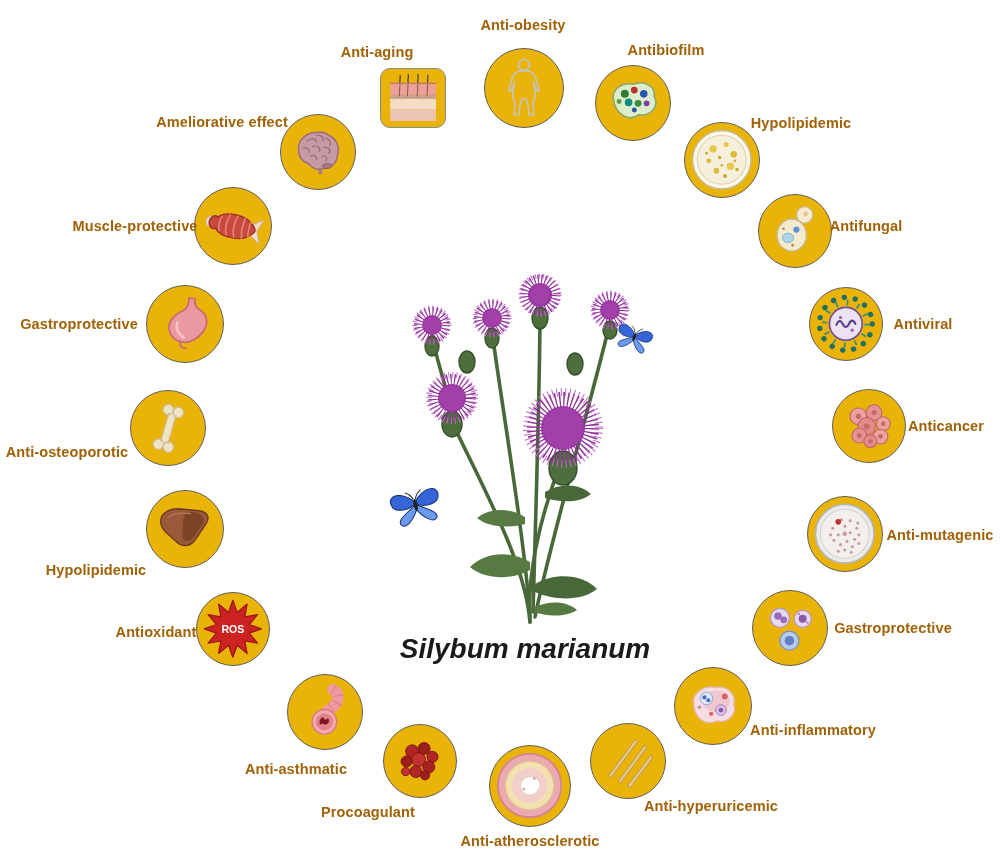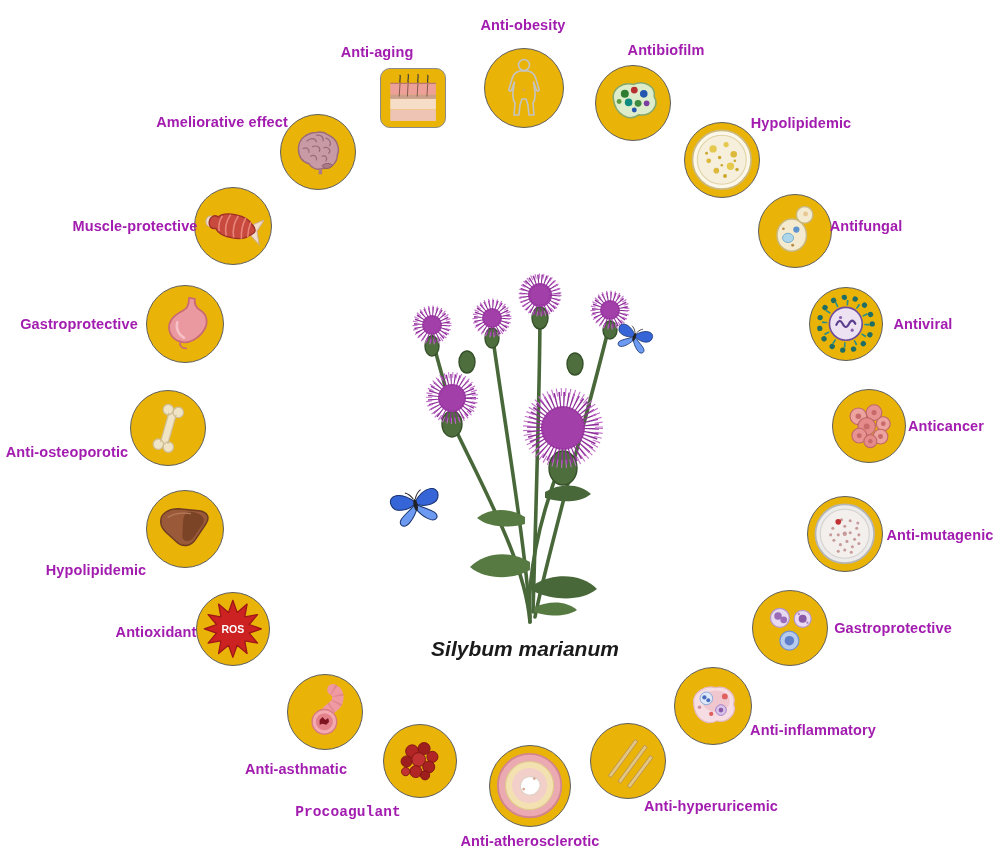--- a/index.html
+++ b/index.html
@@ -3,24 +3,24 @@
 <meta charset="utf-8">
 <style>
   html,body{margin:0;padding:0;background:#ffffff;font-family:"Liberation Sans",sans-serif;}
   .canvas{position:relative;width:1000px;height:862px;background:#ffffff;overflow:hidden;}
   .node{position:absolute;transform:translate(-50%,-50%);background:#eab308;border:1.6px solid #5f5f5f;
         border-radius:50%;display:flex;align-items:center;justify-content:center;box-sizing:border-box;}
   .node svg{width:82%;height:82%;display:block;}
   .node svg.full{width:94%;height:94%;}
   .node--square{border-radius:10px;border-color:#8a8a8a;}
   .node--square svg{width:94%;height:90%;}
-  .label{position:absolute;transform:translate(-50%,-50%);font-weight:700;font-size:14.5px;color:#a21caf;
+  .label{position:absolute;transform:translate(-50%,-50%);font-weight:700;font-size:14.5px;color:#a16207;
          white-space:nowrap;letter-spacing:.1px;}
   .title{position:absolute;left:525px;top:649px;transform:translate(-50%,-50%);
-         font-weight:700;font-style:italic;font-size:21px;color:#1a1a1a;white-space:nowrap;}
+         font-weight:700;font-style:italic;font-size:28px;color:#1a1a1a;white-space:nowrap;}
   .plant{position:absolute;left:385px;top:262px;width:290px;height:365px;}
 </style>
 </head>
 <body>
 
 <div class="canvas">
 
   <svg class="plant" viewBox="0 0 290 365">
 
     <g stroke="#49683a" stroke-width="3.6" fill="none" stroke-linecap="round">
@@ -288,21 +288,21 @@
         <circle cx="46" cy="28" r="6" fill="#b22525"></circle>
           <circle cx="31" cy="31" r="7.5" fill="#c23232"></circle>
         <circle cx="18" cy="33" r="6" fill="#9e1e1e"></circle>
           <circle cx="42" cy="39" r="6.5" fill="#a82222"></circle>
         <circle cx="28" cy="44" r="6.5" fill="#b22525"></circle>
           <circle cx="38" cy="48" r="5" fill="#9e1e1e"></circle>
         <circle cx="17" cy="44" r="4.5" fill="#c23232"></circle>
       </g>
     </svg>
   </div>
-  <div class="label" style="left:348px;top:812px;font-family:Liberation Mono, monospace;">Procoagulant</div>
+  <div class="label" style="left:368px;top:812px;">Procoagulant</div>
 
   <div class="node" style="left:325px;top:712px;width:76px;height:76px;">
     <svg viewBox="0 0 64 64">
       <path d="M40 8 C48 12 46 22 40 26 C34 30 30 34 31 40" fill="none" stroke="#ef9aa2" stroke-width="12" stroke-linecap="round"></path>
       <path d="M40 8 C48 12 46 22 40 26 C34 30 30 34 31 40" fill="none" stroke="#d87880" stroke-width="12" stroke-linecap="butt" stroke-dasharray="1.6 6" opacity="0.55"></path>
       <circle cx="31" cy="42" r="13" fill="#f2aab0" stroke="#d87880" stroke-width="1.4"></circle>
       <circle cx="31" cy="42" r="9" fill="#e4828c"></circle>
       <path d="M26 40 l3 -3 l3 3 l3 -2 l1 4 l-3 3 l-4 -1 l-3 1 Z" fill="#7e1420"></path>
     </svg>
   </div>

